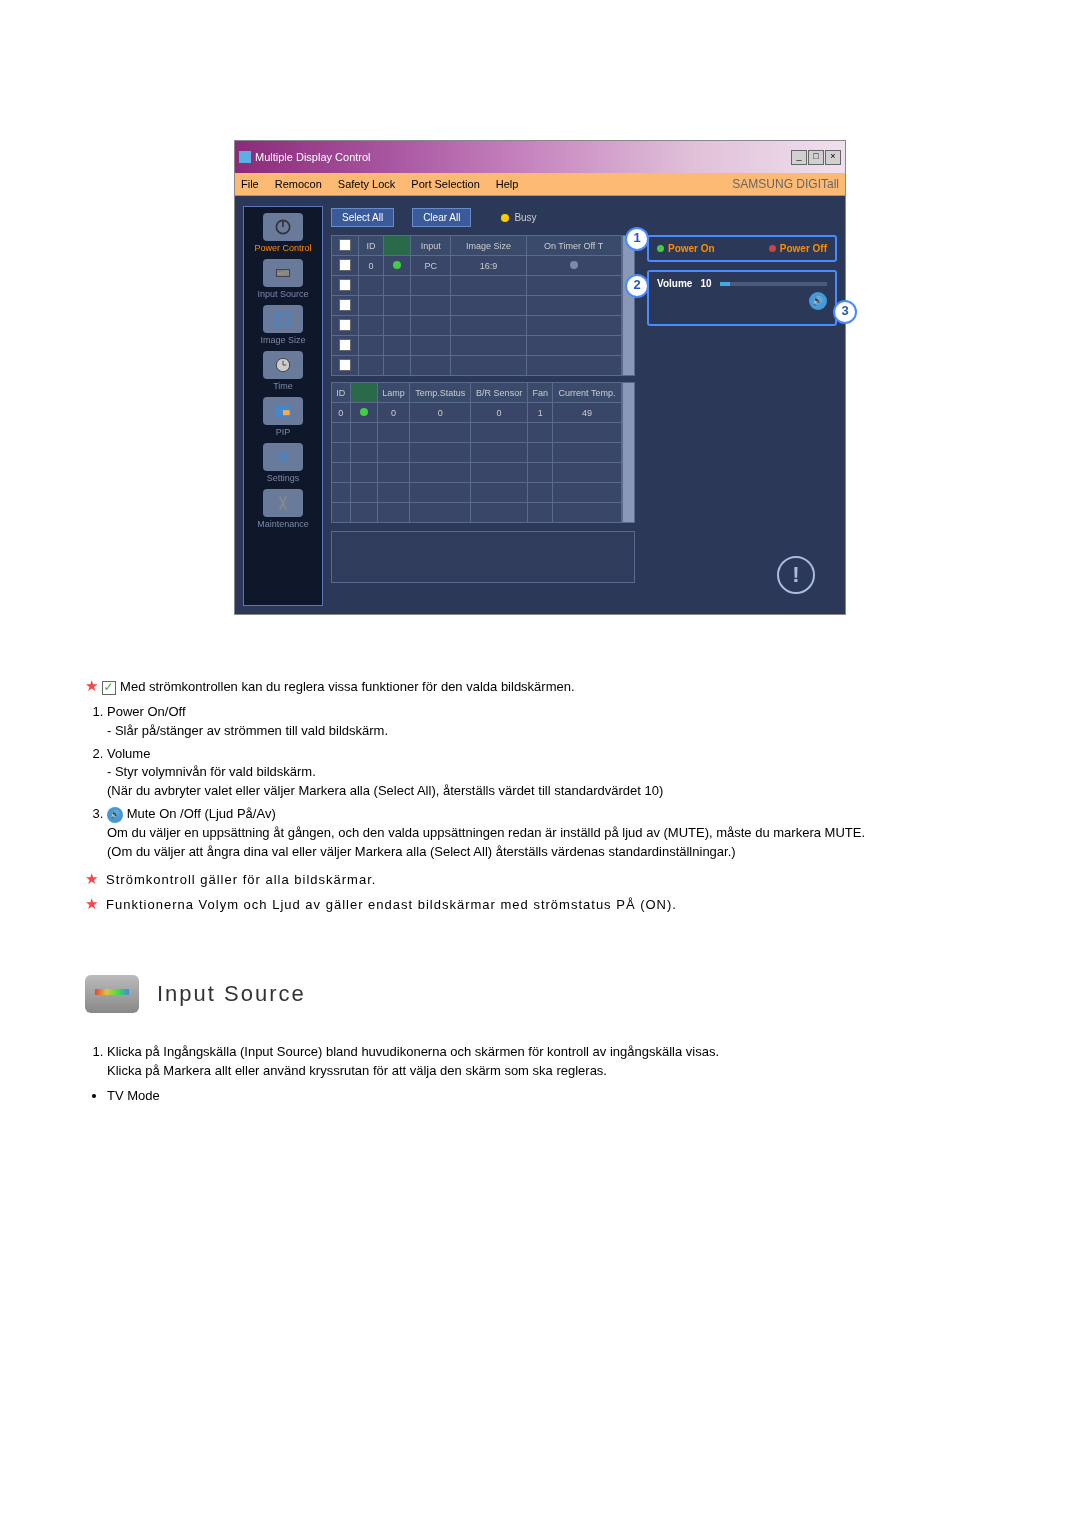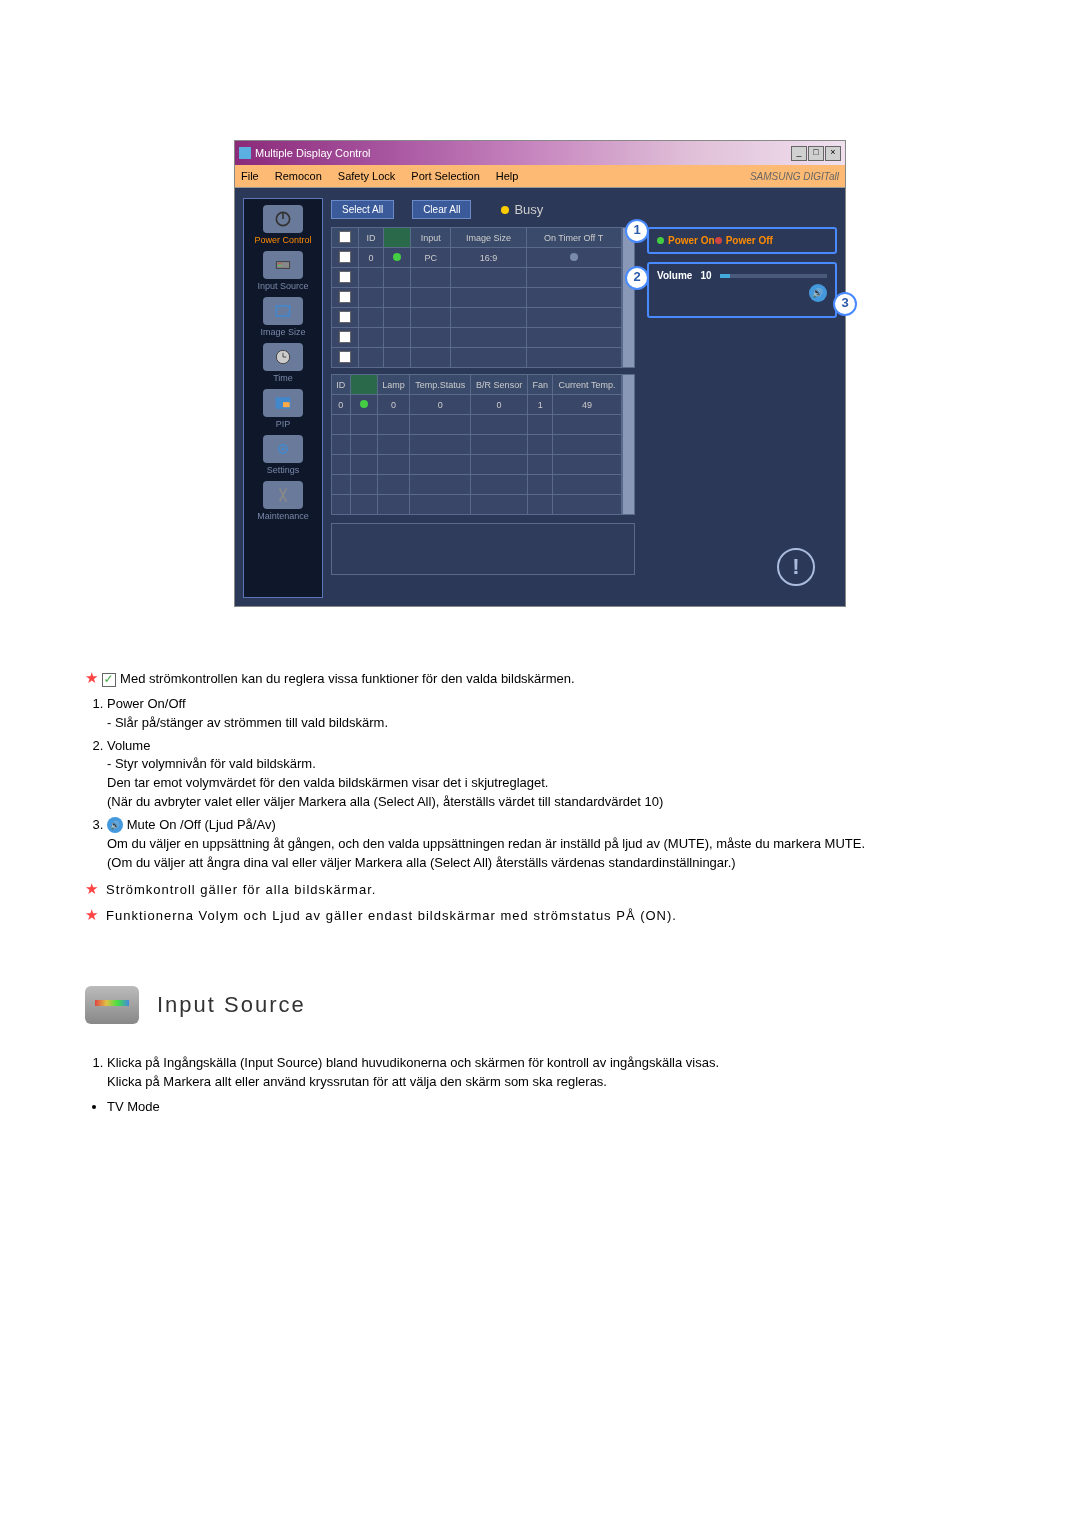--- a/index.html
+++ b/index.html
@@ -1,50 +1,50 @@
 <!DOCTYPE html>
 <html><head>
 <meta charset="utf-8">
 <style>
 body{margin:0;background:#fff;font-family:Arial,Helvetica,sans-serif;font-size:13px;color:#000;width:1080px}
 .page{padding:40px 85px}
 .app-window{width:610px;margin:100px auto 60px;border:1px solid #888}
-.titlebar{background:linear-gradient(to right,#8b2a7a,#a855a0,#c888c0,#e0c0d8,#f0e0ee);height:24px;display:flex;align-items:center;padding:0 4px;font-size:11px;color:#fff}
+.titlebar{background:linear-gradient(to right,#8b2a7a,#a855a0,#c888c0,#e0c0d8,#f0e0ee);height:32px;display:flex;align-items:center;padding:0 4px;font-size:11px;color:#fff}
 .titlebar-ico{width:12px;height:12px;background:#5ab0e0;margin-right:4px}
 .win-btns{margin-left:auto;display:flex;gap:1px}
 .win-btn{width:14px;height:13px;background:#d0d0d0;border:1px solid #666;font-size:9px;line-height:11px;text-align:center;color:#000}
 .menubar{background:#fdba74;height:22px;display:flex;align-items:center;padding:0 6px;border-bottom:1px solid #999;font-size:11px;justify-content:space-between}
 .menu-items{display:flex;gap:16px}
-.brand{font-size:10px;color:#666;font-style:italic}
+.brand{font-size:12px;color:#666;}
 .app-body{background:#2b3858;display:flex;padding:10px 8px 8px;height:400px;position:relative}
 .sidebar{width:78px;border:1px solid #5a76b8;background:#0f172a;padding:6px 0}
 .side-item{text-align:center;margin-bottom:6px}
 .side-ico{width:40px;height:28px;margin:0 auto 2px;background:#6a7a9a;border-radius:4px;display:flex;align-items:center;justify-content:center}
 .side-ico svg{width:26px;height:20px}
 .side-lbl{font-size:9px;color:#7a88a8}
 .side-item.active .side-lbl{color:#ff8c00}
 .main-area{flex:1;margin-left:8px}
 .toolbar{display:flex;align-items:center;gap:18px;padding:2px 0 8px}
 .btn-sel{background:#3a5a9a;color:#fff;font-size:10px;padding:3px 10px;border:1px solid #6a8ac8;cursor:pointer}
-.busy{display:flex;align-items:center;gap:5px;font-size:13px;color:#ccc;margin-left:12px}
+.busy{display:flex;align-items:center;gap:5px;font-size:10px;color:#ccc;margin-left:12px}
 .dot{width:8px;height:8px;border-radius:50%;background:#ffcc00}
 .grid-wrap{display:flex;gap:8px}
 .grid-left{flex:1}
 table.grid{border-collapse:collapse;width:100%;background:#3a4668;font-size:9px;color:#ccc}
 table.grid th,table.grid td{border:1px solid #5a6a8a;padding:2px 4px;height:15px;text-align:center}
 table.grid th{background:#3a4a6a;font-weight:normal}
 .chk{width:10px;height:10px;background:#fff;border:1px solid #666;display:inline-block}
 .led{width:8px;height:8px;border-radius:50%;display:inline-block}
 .led.green{background:#44cc44}
 .led.dim{background:#7a8aaa}
 .scroll{width:12px;background:#8a98b8;border:1px solid #5a6a8a}
 .right-pane{width:190px;margin-left:4px}
 .panel-box{border:2px solid #4a8aff;border-radius:3px;padding:6px 8px;margin-bottom:8px;position:relative}
 .callout{position:absolute;left:-24px;width:20px;height:20px;border:2px solid #4a8aff;border-radius:50%;background:#fff;color:#2a5aaa;font-weight:bold;font-size:13px;text-align:center;line-height:18px}
-.pwr-row{display:flex;}
+.pwr-row{display:flex;justify-content:space-between}
 .pwr-btn{display:flex;align-items:center;gap:4px;font-size:10px;color:#ff8c00;font-weight:bold}
 .pwr-btn .led{width:7px;height:7px;background:#44cc44}
 .pwr-btn.off .led{background:#cc4444}
 .vol-row{display:flex;align-items:center;gap:8px;font-size:10px;color:#fff;font-weight:bold}
 .vol-bar{flex:1;height:4px;background:#4a5a7a;position:relative}
 .vol-fill{position:absolute;left:0;top:0;height:100%;width:10%;background:#44aadd}
 .mute-ico{display:flex;justify-content:flex-end;margin-top:3px}
 .mute-circle{width:18px;height:18px;border-radius:50%;background:#4499dd;display:flex;align-items:center;justify-content:center;color:#fff;font-size:9px}
 .callout.c3{left:auto;right:-22px;top:28px}
 .info-ico{position:absolute;right:30px;bottom:20px;width:34px;height:34px;border:2px solid #aabbdd;border-radius:50%;display:flex;align-items:center;justify-content:center;color:#aabbdd;font-size:22px;font-weight:bold}
@@ -340,21 +340,20 @@
 <div class="doc">
   <p><span class="star">★</span><span class="chk-inline"></span> <span>Med strömkontrollen kan du reglera vissa funktioner för den valda bildskärmen.</span></p>
   <ol>
     <li>
       <span>Power On/Off</span>
       <div>- Slår på/stänger av strömmen till vald bildskärm.</div>
     </li>
     <li>
       <span>Volume</span>
       <div>- Styr volymnivån för vald bildskärm.</div>
-      <div>Den tar emot volymvärdet för den valda bildskärmen visar det i skjutreglaget.</div>
       <div>(När du avbryter valet eller väljer Markera alla (Select All), återställs värdet till standardvärdet 10)</div>
     </li>
     <li>
       <span class="mute-i">🔊</span> <span>Mute On /Off (Ljud På/Av)</span>
       <div>Om du väljer en uppsättning åt gången, och den valda uppsättningen redan är inställd på ljud av (MUTE), måste du markera MUTE.</div>
       <div>(Om du väljer att ångra dina val eller väljer Markera alla (Select All) återställs värdenas standardinställningar.)</div>
     </li>
   </ol>
   <p><span class="star">★</span> <span class="sp">Strömkontroll gäller för alla bildskärmar.</span></p>
   <p><span class="star">★</span> <span class="sp">Funktionerna Volym och Ljud av gäller endast bildskärmar med strömstatus PÅ (ON).</span></p>

